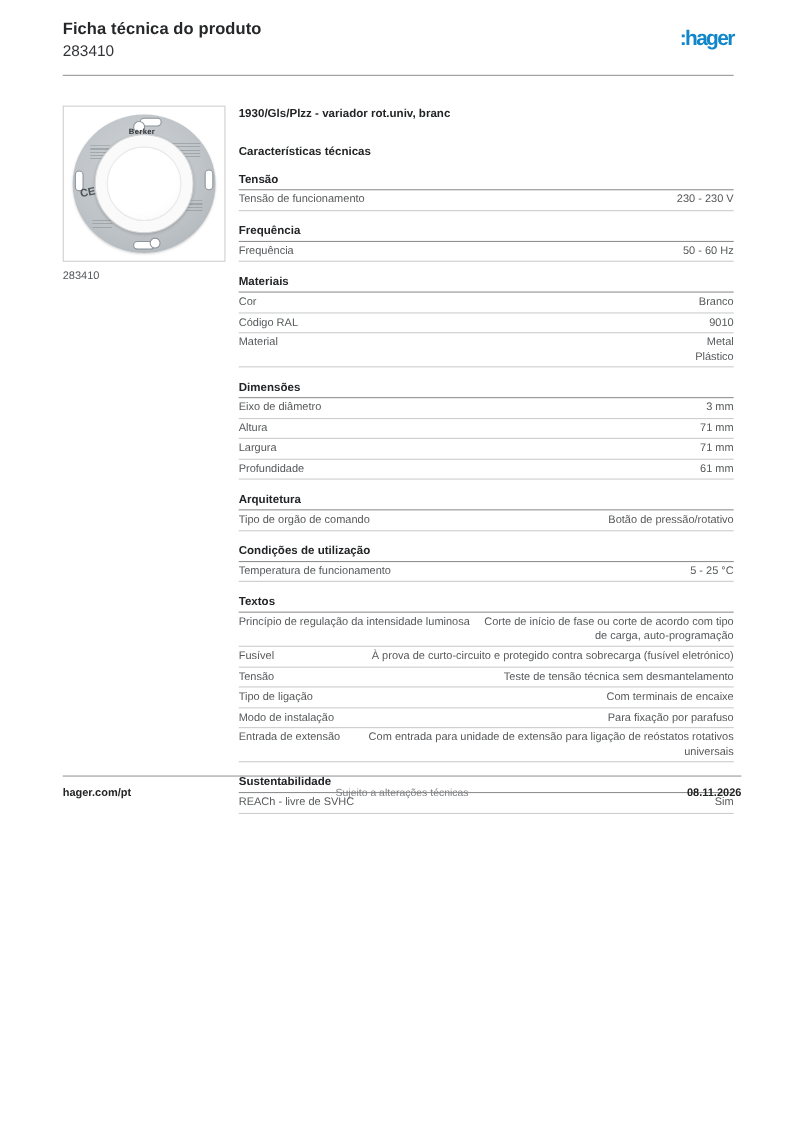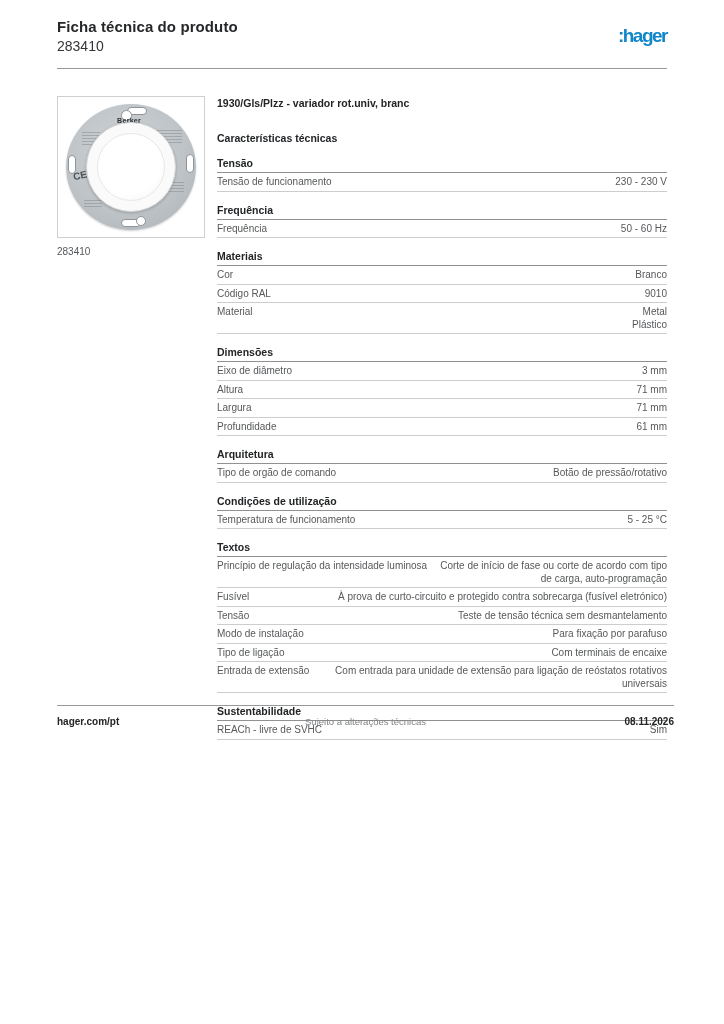--- a/index.html
+++ b/index.html
@@ -312,26 +312,26 @@
               </div>
               <div class="spec-row">
                 <div class="spec-label">Fusível</div>
                 <div class="spec-value">À prova de curto-circuito e protegido contra sobrecarga (fusível eletrónico)</div>
               </div>
               <div class="spec-row">
                 <div class="spec-label">Tensão</div>
                 <div class="spec-value">Teste de tensão técnica sem desmantelamento</div>
               </div>
               <div class="spec-row">
+                <div class="spec-label">Tipo de ligação</div>
+                <div class="spec-value">Com terminais de encaixe</div>
+              </div>
+              <div class="spec-row">
                 <div class="spec-label">Modo de instalação</div>
                 <div class="spec-value">Para fixação por parafuso</div>
-              </div>
-              <div class="spec-row">
-                <div class="spec-label">Tipo de ligação</div>
-                <div class="spec-value">Com terminais de encaixe</div>
               </div>
               <div class="spec-row">
                 <div class="spec-label">Entrada de extensão</div>
                 <div class="spec-value">Com entrada para unidade de extensão para ligação de reóstatos rotativos universais</div>
               </div>
             </div>
   </section>
 
   <section class="spec-section">
     <h3 class="spec-section-title">Sustentabilidade</h3>

